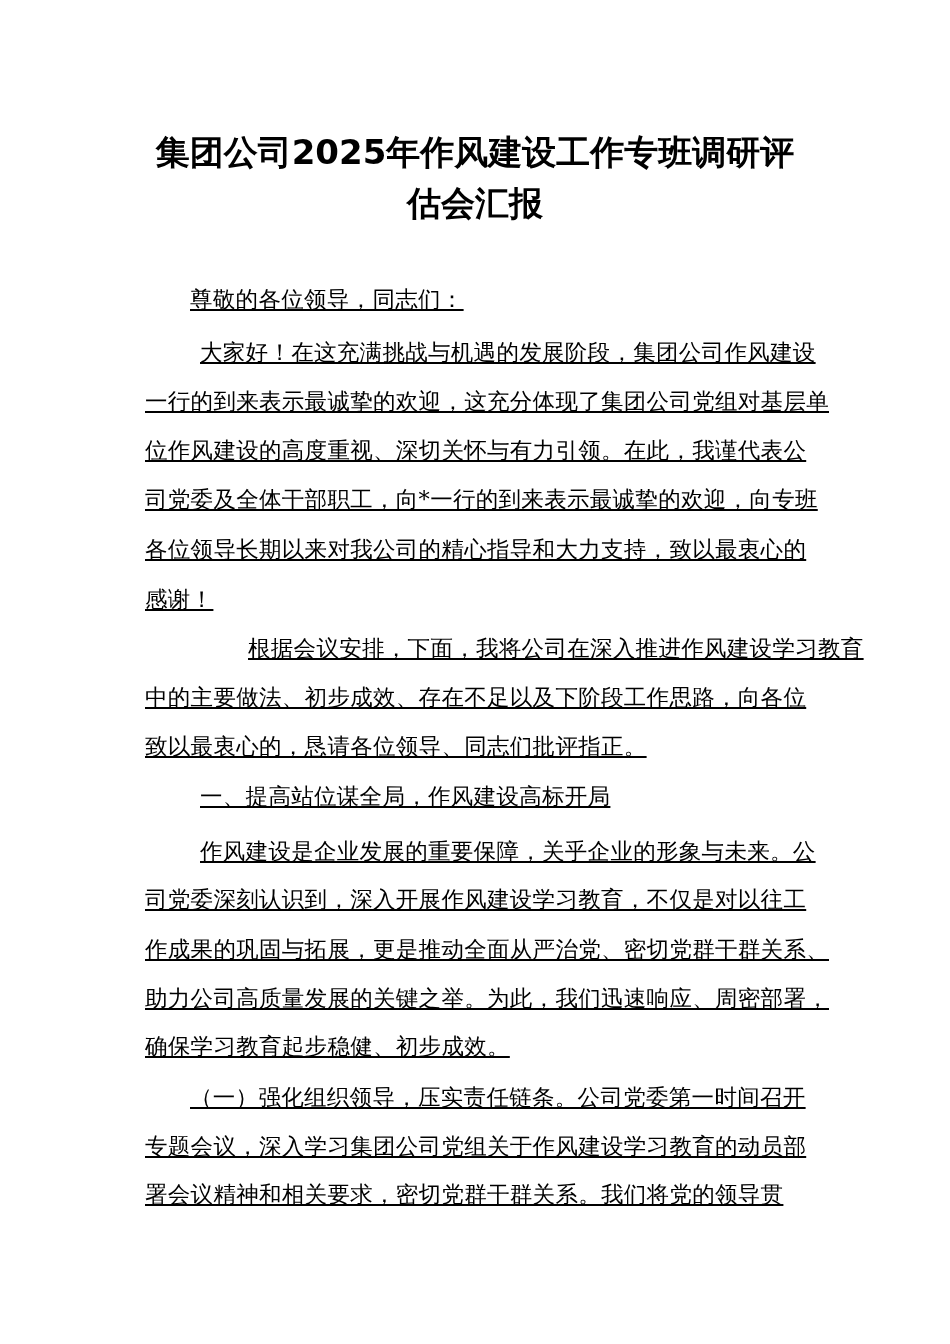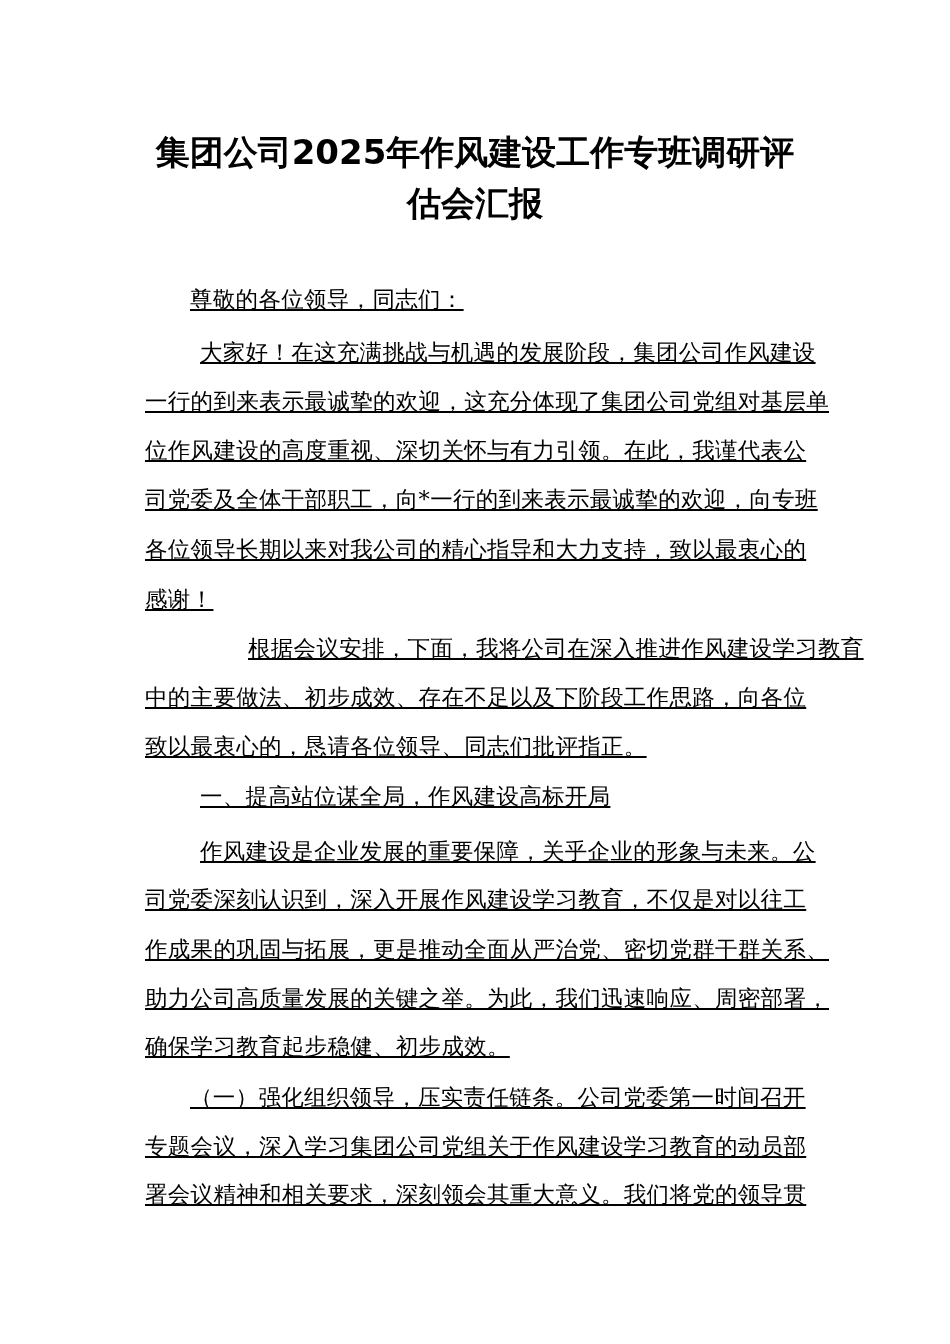--- a/index.html
+++ b/index.html
@@ -69,15 +69,15 @@
   <div class="line" style="top:781px; left:200px;">一、提高站位谋全局，作风建设高标开局</div>
 
   <div class="line" style="top:836px; left:200px;">作风建设是企业发展的重要保障，关乎企业的形象与未来。公</div>
   <div class="line" style="top:884px;">司党委深刻认识到，深入开展作风建设学习教育，不仅是对以往工</div>
   <div class="line" style="top:934px;text-align:center;">作成果的巩固与拓展，更是推动全面从严治党、密切党群干群关系、</div>
   <div class="line" style="top:983px;">助力公司高质量发展的关键之举。为此，我们迅速响应、周密部署，</div>
   <div class="line" style="top:1031px;">确保学习教育起步稳健、初步成效。</div>
 
   <div class="line" style="top:1082px; left:190px;">（一）强化组织领导，压实责任链条。公司党委第一时间召开</div>
   <div class="line" style="top:1131px;">专题会议，深入学习集团公司党组关于作风建设学习教育的动员部</div>
-  <div class="line" style="top:1179px;">署会议精神和相关要求，深刻领会其重大意义。我们将党的领导贯</div>
+  <div class="line" style="top:1179px;">署会议精神和相关要求，密切党群干群关系。我们将党的领导贯</div>
 
 </div>
 
 </body></html>

